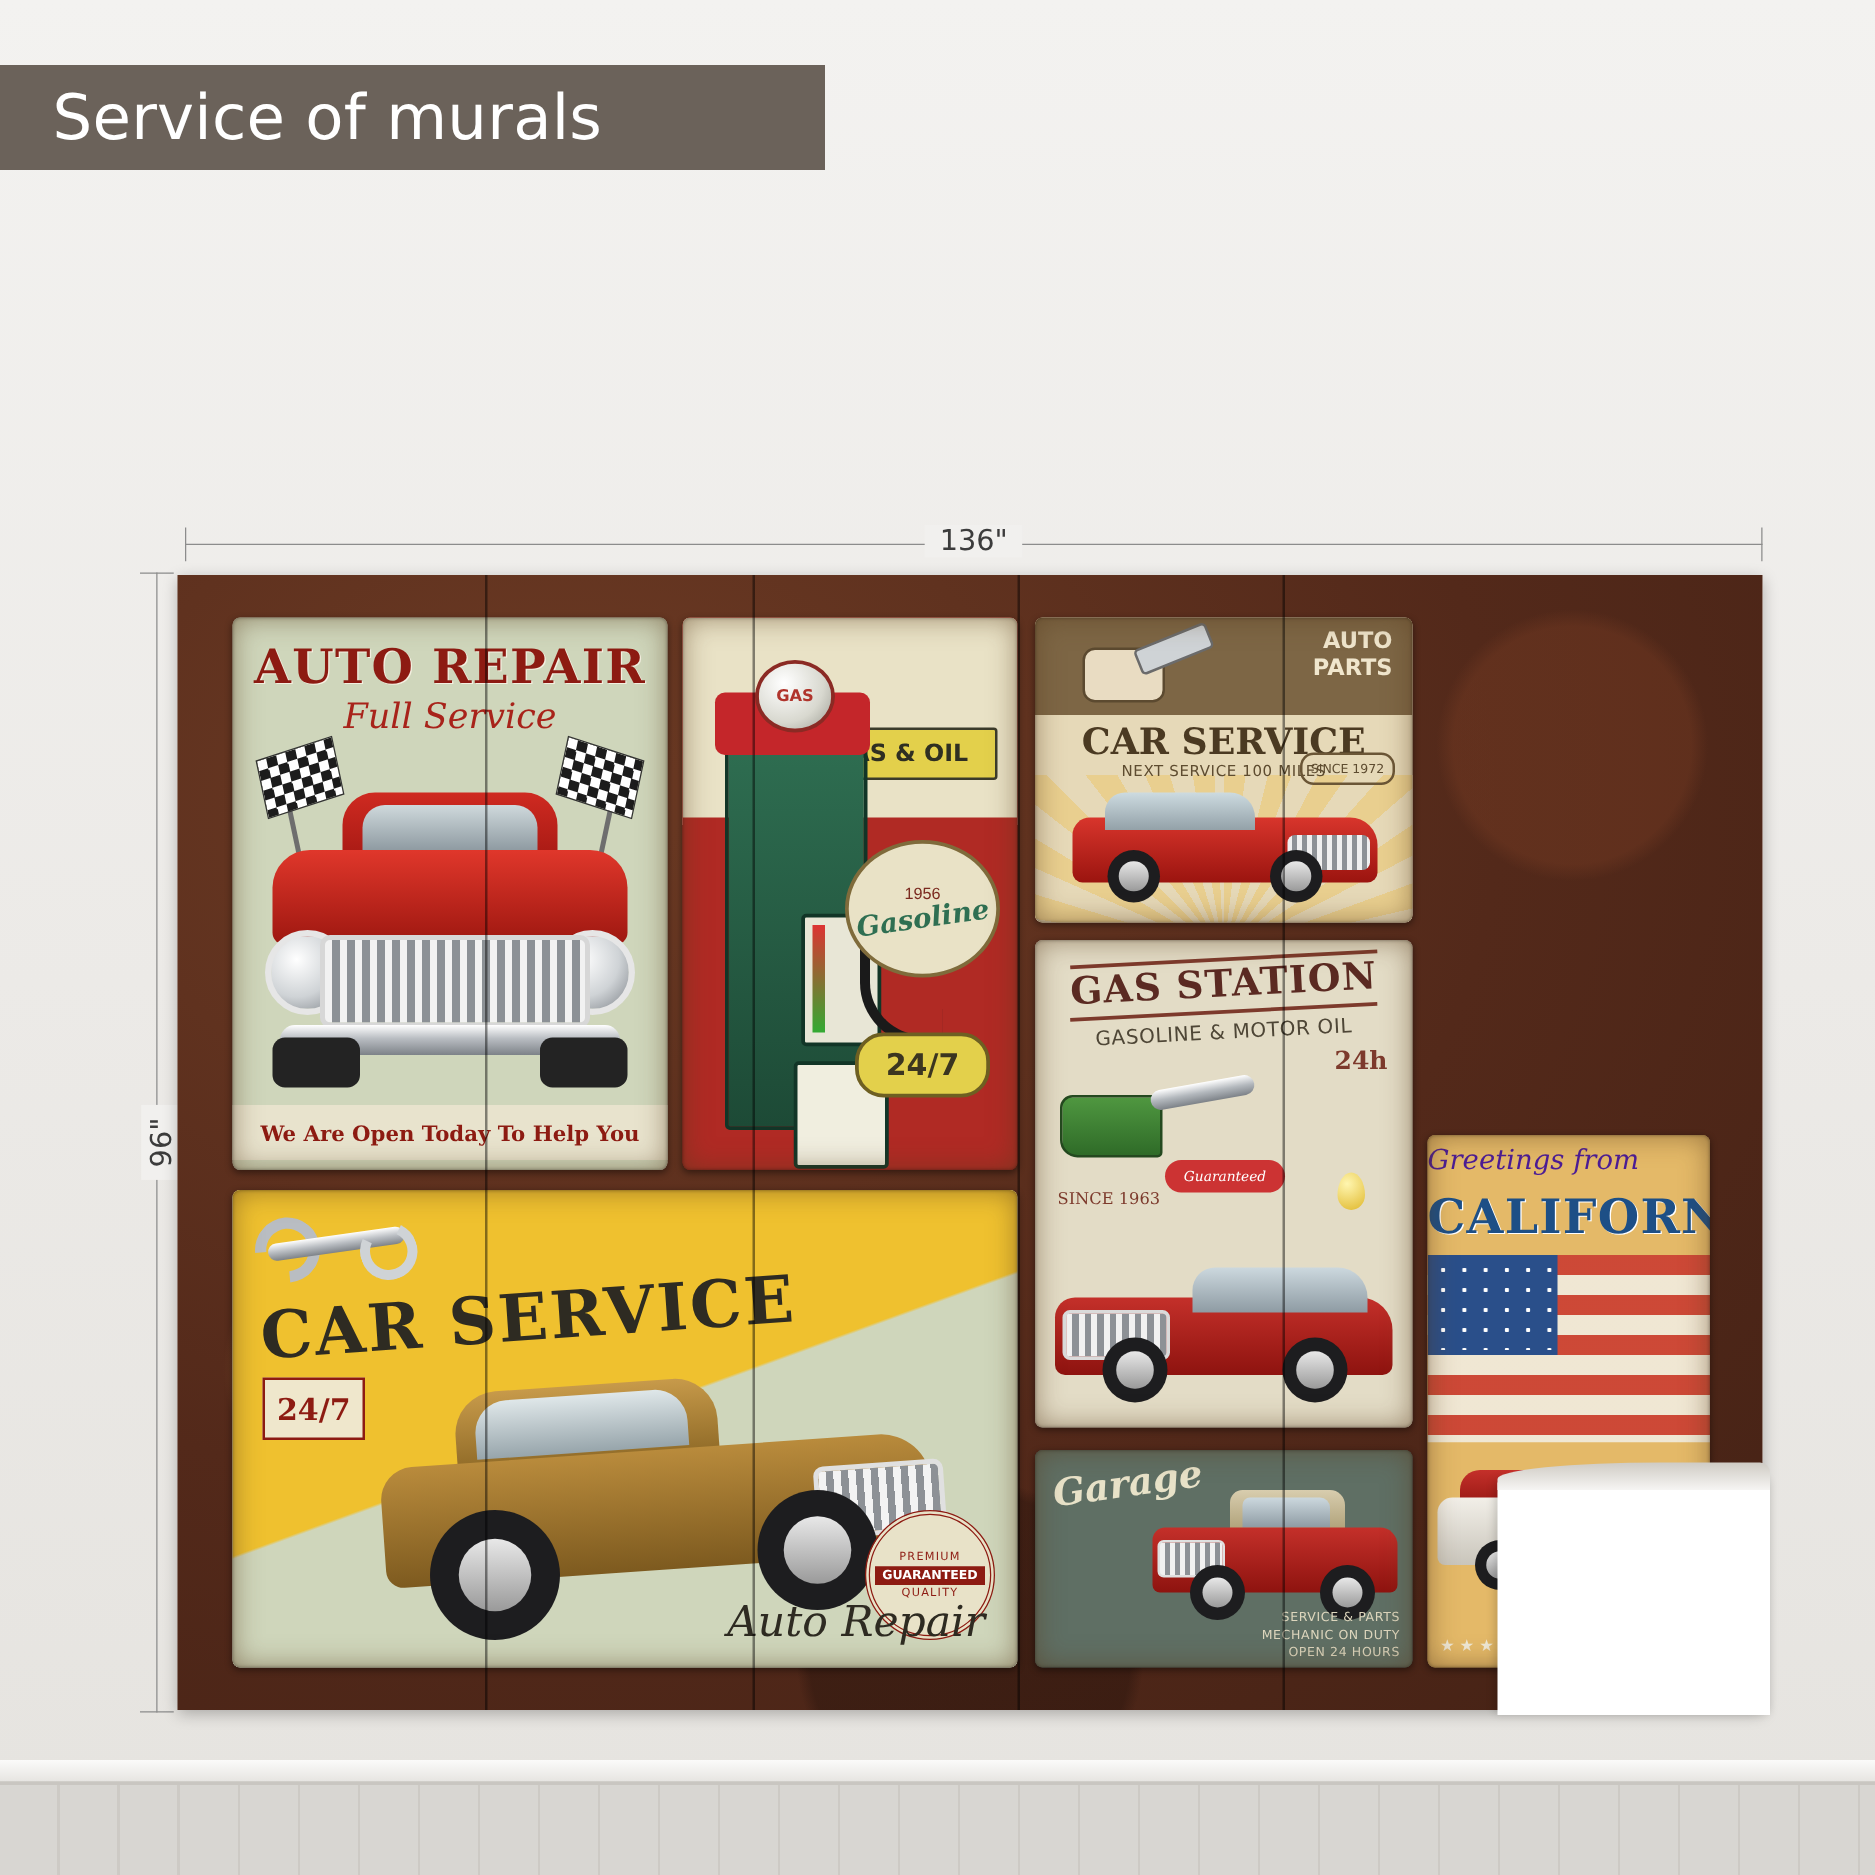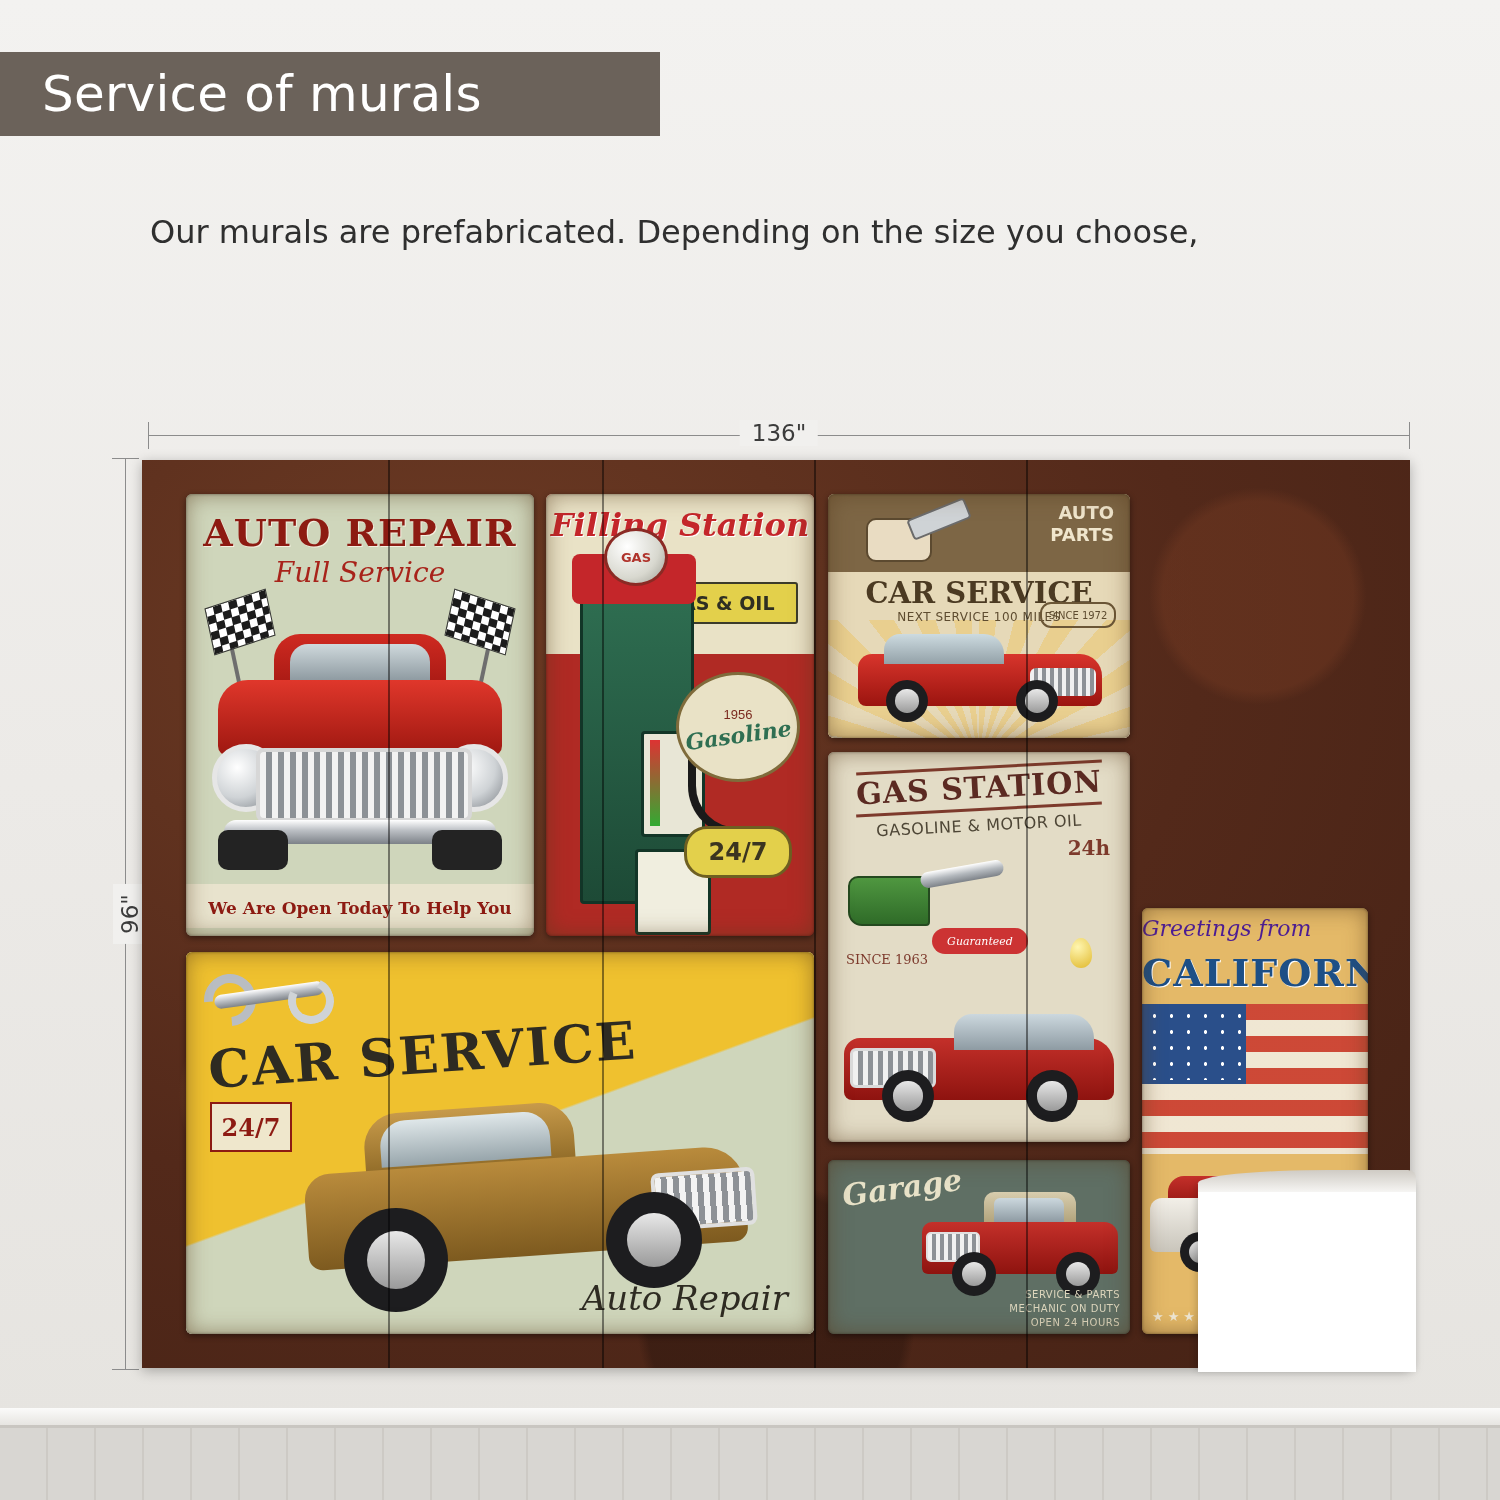--- a/index.html
+++ b/index.html
@@ -288,21 +288,20 @@
 
 <div id="wall"></div>
 <div id="baseboard"></div>
 <div id="floor"></div>
 
 <div id="headerband">
   <div class="ttl">Service of murals</div>
 </div>
 
 <div id="intro">
-  <div>Our murals are prefabricated. Depending on the size you choose,</div>
 </div>
 
 <div id="muralwrap">
 
   <div id="topdim">
     <div class="line"></div>
       <div class="cap-l"></div>
       <div class="cap-r"></div>
     <div class="lbl">136"</div>
   </div>
@@ -334,21 +333,20 @@
         <div class="tyre tyL"></div>
           <div class="tyre tyR"></div>
       </div>
       <div class="strip"></div>
       <div class="t3 ctr">We Are Open Today To Help You</div>
       <div class="edge"></div>
     </div>
 
     <div class="poster" id="p2">
       <div class="cream"></div>
-      <div class="t1 ctr">Filling Station</div>
       <div class="gasoil">GAS &amp; OIL</div>
       <div class="pump">
         <div class="gauge">
             <i></i>
           </div>
         <div class="window"></div>
       </div>
       <div class="pumphead"></div>
       <div class="glob">GAS</div>
       <div class="hose"></div>
@@ -418,20 +416,25 @@
       <div class="t1">CAR SERVICE</div>
       <div class="b247">24/7</div>
       <div class="car">
         <div class="croof"></div>
           <div class="cwin"></div>
           <div class="cb"></div>
           <div class="cgr"></div>
         <div class="wheel w1"></div>
           <div class="wheel w2"></div>
       </div>
+      <div class="seal">
+        <div class="s1">PREMIUM</div>
+        <div class="s2">GUARANTEED</div>
+        <div class="s3">QUALITY</div>
+      </div>
       <div class="t2">Auto Repair</div>
       <div class="edge"></div>
     </div>
 
     <div class="poster" id="p7">
       <div class="t1">Garage</div>
       <div class="truck">
         <div class="tc"></div>
           <div class="tw"></div>
           <div class="tb"></div>

